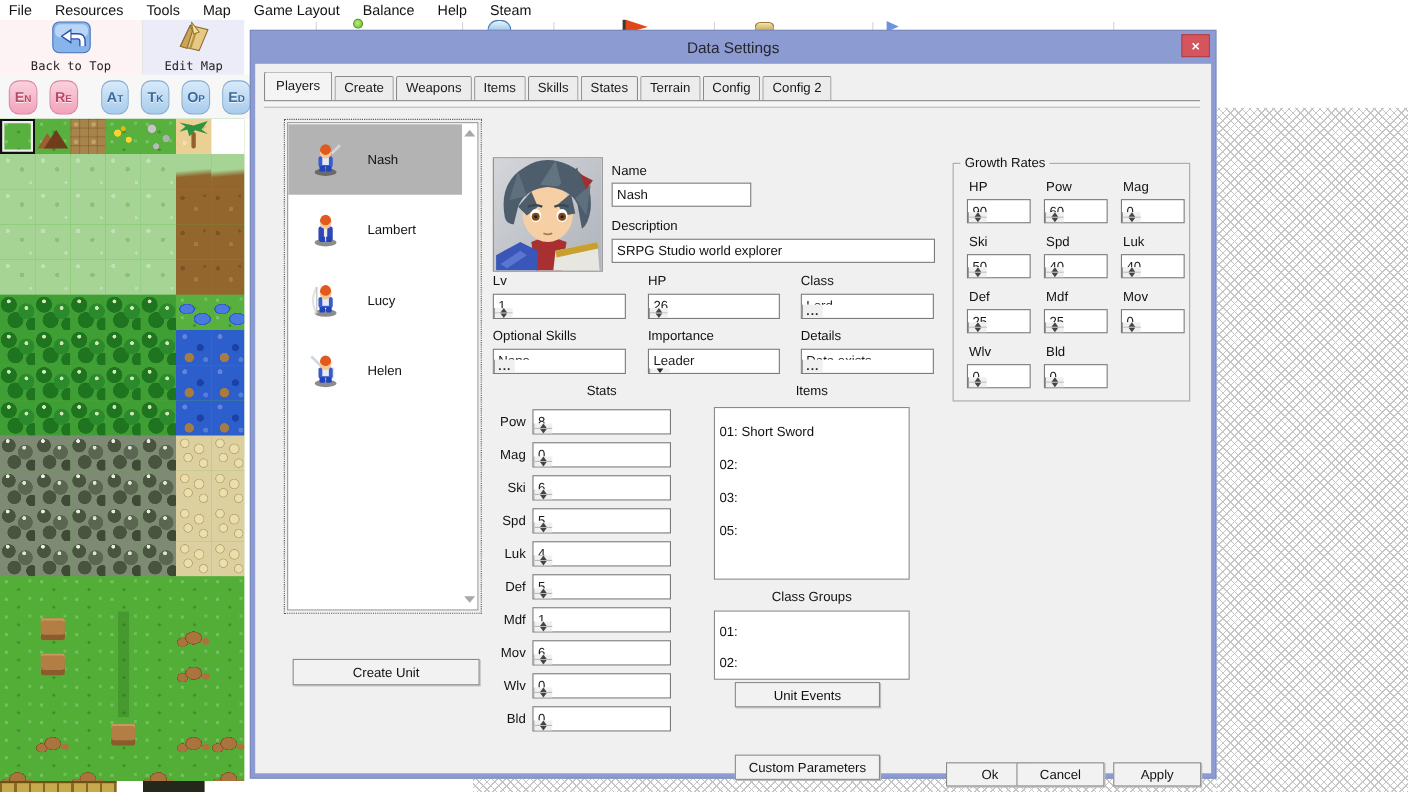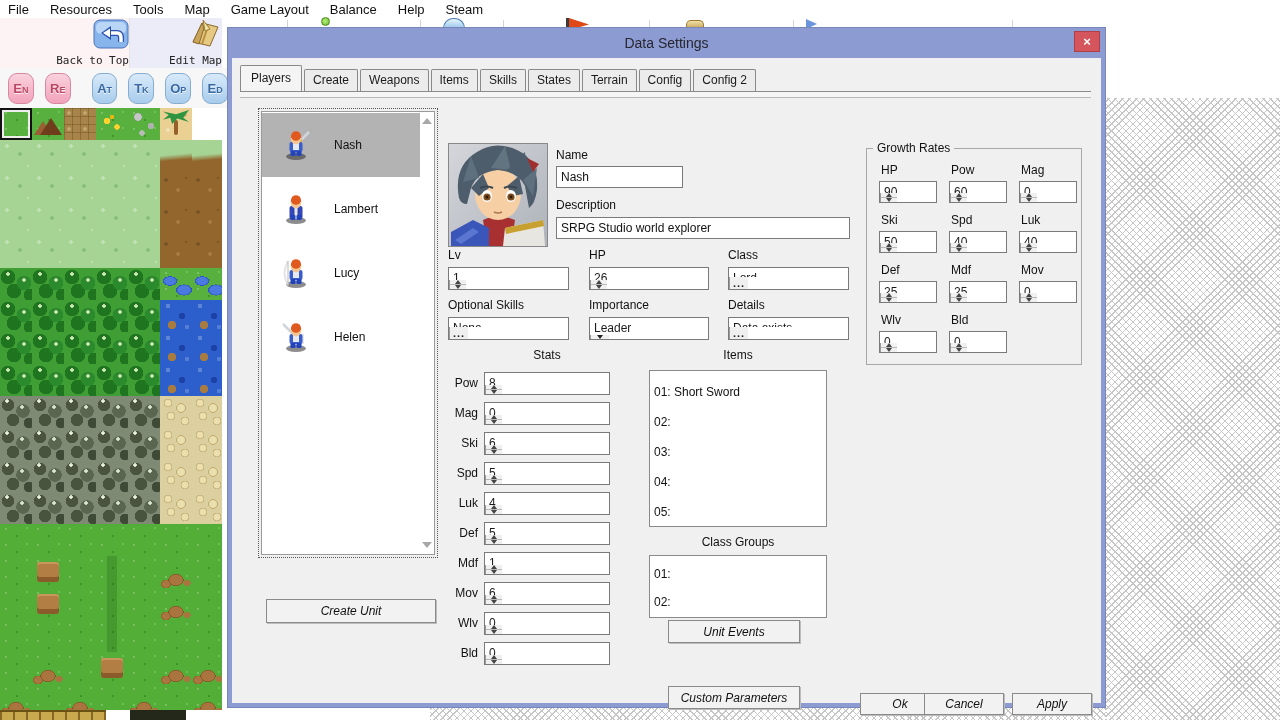--- a/index.html
+++ b/index.html
@@ -6,21 +6,21 @@
   *{box-sizing:border-box;}
   #stage{position:relative;width:1280px;height:720px;overflow:hidden;background:#fff;
          font-family:"Liberation Sans",sans-serif;font-size:12px;color:#1a1a1a;}
 
   
   #menubar{position:absolute;left:0;top:0;width:1280px;height:18px;background:#fff;
            display:flex;align-items:center;padding-left:8px;gap:21px;font-size:13px;}
   .menu-item{white-space:nowrap;color:#111;cursor:default;}
 
   
-  .tb-section{position:absolute;top:18px;height:50px;text-align:right;}
+  .tb-section{position:absolute;top:18px;height:50px;text-align:center;}
   #tb-back{left:0;width:130px;background:#fdf3f5;border-right:1px solid #e4e4e4;}
   #tb-edit{left:130px;width:92px;background:#ececf8;}
   .tb-icon{display:inline-block;margin-top:1px;height:31px;}
   .tb-label{font-family:"DejaVu Sans Mono",monospace;font-size:11px;color:#222;margin-top:1px;}
   .tb-sep{position:absolute;top:20px;width:1px;height:9px;background:#d4d4d4;}
 
   
   .frag{position:absolute;}
   #frag-orb{left:321px;top:17px;width:9px;height:9px;border-radius:50%;
             background:radial-gradient(circle at 3px 3px,#b8f07a,#6ab82a);border:1px solid #4a8a1a;}
@@ -156,21 +156,21 @@
   #plist{position:absolute;inset:2px;border:1px solid #9a9a9a;background:#fff;overflow:hidden;}
   .plist-row{position:absolute;left:0;width:158px;height:64px;display:flex;align-items:center;cursor:pointer;}
   .plist-row.sel{background:#b3b3b3;}
   .plist-row .sprite{position:absolute;left:18px;top:16px;width:32px;height:32px;}
   .plist-row .pname{position:absolute;left:72px;font-size:12px;color:#111;}
   .scroll-arrow{position:absolute;right:2px;width:0;height:0;border-left:5px solid transparent;border-right:5px solid transparent;}
   #arrow-up{top:6px;border-bottom:6px solid #a8a8a8;}
   #arrow-down{bottom:6px;border-top:6px solid #a8a8a8;}
 
   .btn{position:absolute;background:#f2f2f2;border:1px solid #8a8a8a;box-shadow:1px 1px 0 #bcbcbc;
-       display:flex;align-items:center;justify-content:center;font-size:12px;color:#111;cursor:pointer;font-style:italic;}
+       display:flex;align-items:center;justify-content:center;font-size:12px;color:#111;cursor:pointer;}
   #btn-create{left:34px;top:541px;width:170px;height:24px;}
   #btn-unitevents{left:436px;top:562px;width:132px;height:23px;}
   #btn-customparams{left:436px;top:592px;width:132px;height:23px;margin-top:36px;}
   #btn-ok{left:628px;top:635px;width:80px;height:22px;}
   #btn-cancel{left:692px;top:635px;width:80px;height:22px;}
   #btn-apply{left:780px;top:635px;width:80px;height:22px;}
 
   
   #portrait{position:absolute;left:216px;top:85px;width:100px;height:104px;border:1px solid #888;}
   .flabel{position:absolute;font-size:12px;color:#111;white-space:nowrap;}
@@ -699,21 +699,20 @@
               </div>
             </div>
           </div>
         </div>
 
       <div class="panel-title" style="left:417px;top:290px;width:178px">Items</div>
       <div class="listbox" id="items-box" style="left:417px;top:312px;width:178px;height:157px;padding-top:6px">
           <div class="lb-entry">01: Short Sword</div>
           <div class="lb-entry">02:</div>
           <div class="lb-entry">03:</div>
-          <div class="lb-entry">04:</div>
           <div class="lb-entry">05:</div>
         </div>
       <div class="panel-title" style="left:417px;top:477px;width:178px">Class Groups</div>
       <div class="listbox" id="cgroups-box" style="left:417px;top:497px;width:178px;height:63px;padding-top:4px">
           <div class="lb-entry short">01:</div>
           <div class="lb-entry short">02:</div>
         </div>
 
       <div class="btn" id="btn-unitevents">Unit Events</div>
       <div class="btn" id="btn-customparams">Custom Parameters</div>

